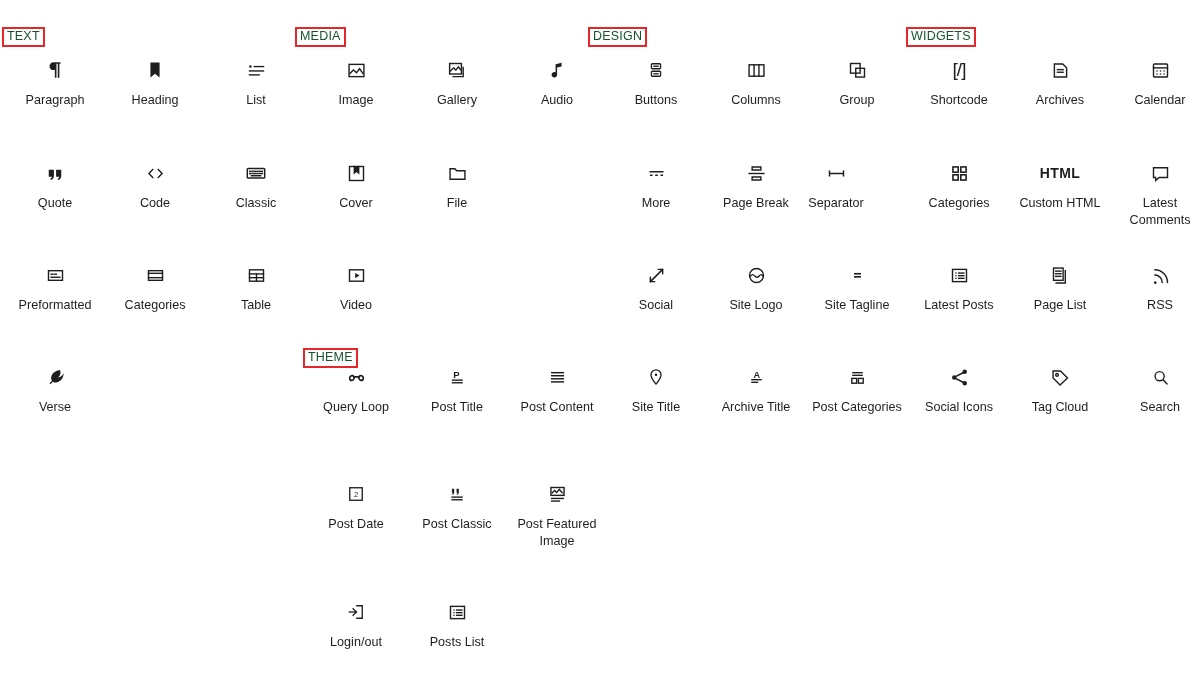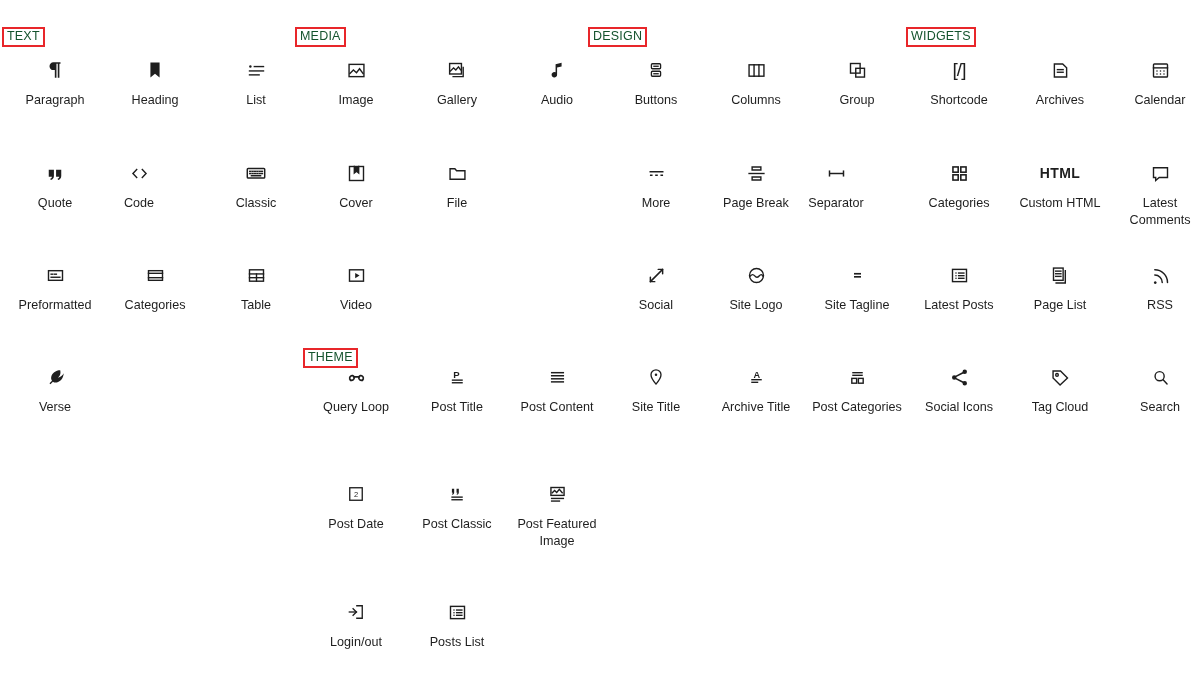--- a/index.html
+++ b/index.html
@@ -197,21 +197,21 @@
         <div class="block-label">Calendar</div>
       </div>
       <div class="block-item" style="left: 5px; top: 156px;">
         <div class="block-icon">
           <svg width="20" height="20" viewBox="0 0 24 24" fill="#1e1e1e" stroke="none">
             <path d="M4.5 15.5V8h6.2v7.5c0 2.4-1.4 4.1-3.7 4.9l-.8-1.5c1.3-.5 2-1.3 2.1-2.4H4.5zM13.3 15.5V8h6.2v7.5c0 2.4-1.4 4.1-3.7 4.9l-.8-1.5c1.3-.5 2-1.3 2.1-2.4h-3.8z"></path>
           </svg>
         </div>
         <div class="block-label">Quote</div>
       </div>
-      <div class="block-item" style="left: 89px; top: 156px; text-align: center;">
+      <div class="block-item" style="left: 105px; top: 156px; text-align: center;">
         <div class="block-icon">
           <svg width="21" height="21" viewBox="0 0 24 24" fill="none" stroke="#1e1e1e" stroke-width="1.6" stroke-linecap="square" stroke-linejoin="miter">
             <path d="M8.8 7.5L4.5 12l4.3 4.5"></path>
             <path d="M15.2 7.5L19.5 12l-4.3 4.5"></path>
           </svg>
         </div>
         <div class="block-label">Code</div>
       </div>
       <div class="block-item" style="left: 206px; top: 156px;">
         <div class="block-icon">

